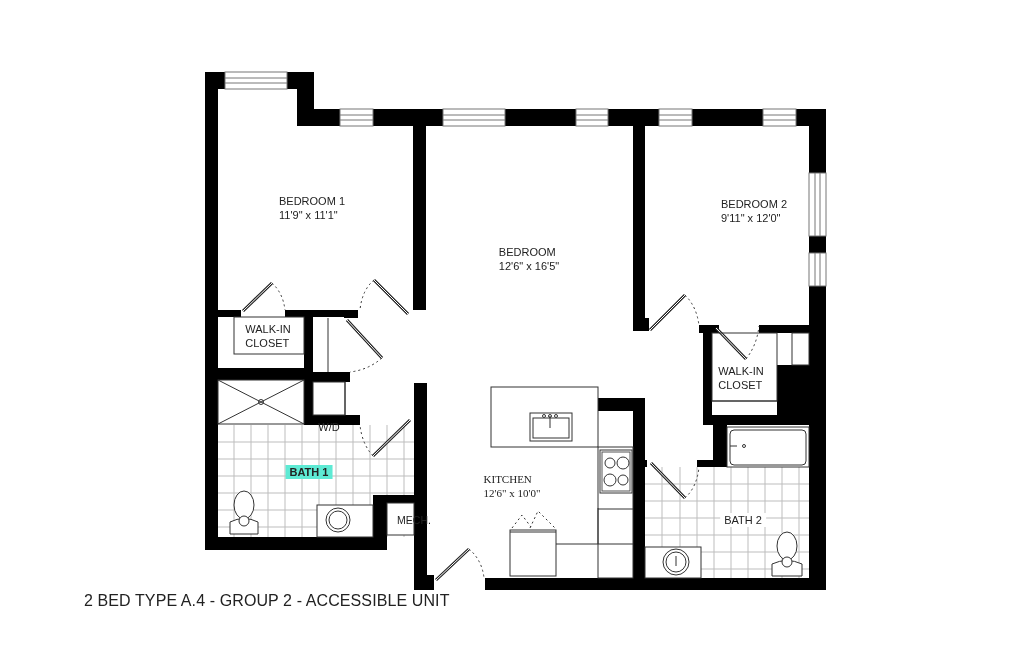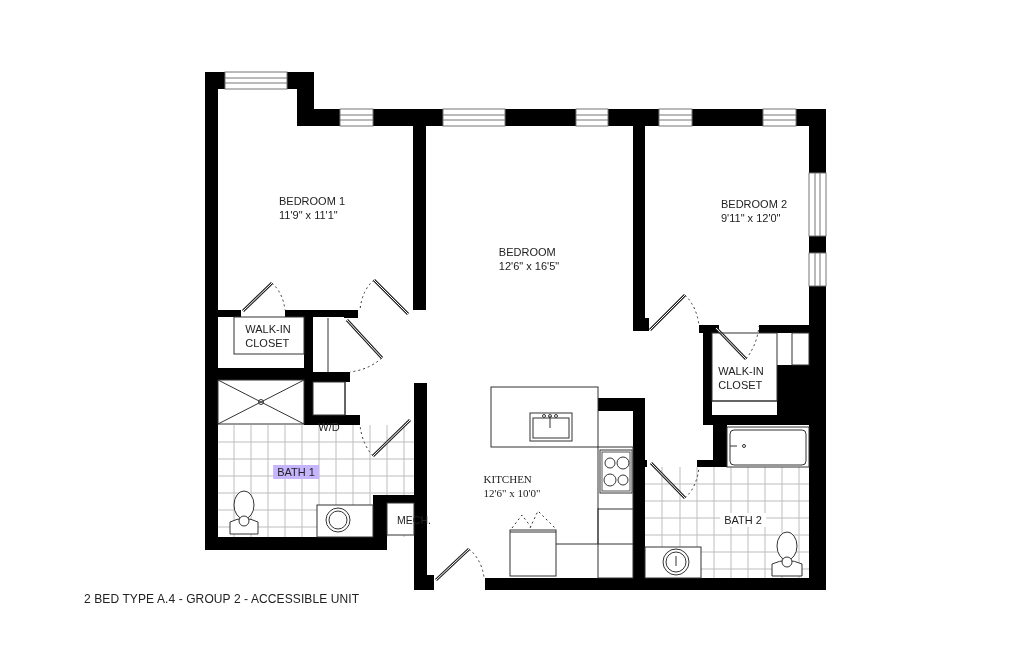--- a/index.html
+++ b/index.html
@@ -1,20 +1,20 @@
 <!DOCTYPE html>
 <html><head>
 <meta charset="utf-8">
 <style>
   html, body { margin: 0; padding: 0; background: #ffffff; }
   body { width: 1024px; height: 663px; position: relative; overflow: hidden; font-family: "Liberation Sans", sans-serif; }
   #plan { position: absolute; left: 0; top: 0; width: 1024px; height: 663px; }
   .lbl { position: absolute; font-family: "Liberation Sans", sans-serif; color: #222; font-size: 11px; text-align: left; line-height: 14px; white-space: nowrap; transform: translateX(-50%); }
   .lbl .dim { display: block; }
-  .caption { position: absolute; left: 84px; top: 592px; font-size: 12px; color: #222; font-family: "Liberation Sans", sans-serif; letter-spacing: 0.1px; }
+  .caption { position: absolute; left: 84px; top: 592px; font-size: 16px; color: #222; font-family: "Liberation Sans", sans-serif; letter-spacing: 0.1px; }
   .wall { fill: #000; }
   .thin { fill: none; stroke: #333; stroke-width: 1; }
   .grid { stroke: #bdbdbd; stroke-width: 1; }
   .swing { fill: none; stroke: #333; stroke-width: 1; stroke-dasharray: 2 3; }
   .win { fill: #fff; stroke: #777; stroke-width: 1; }
 </style>
 </head>
 <body>
 
 <svg id="plan" viewBox="0 0 1024 663" xmlns="http://www.w3.org/2000/svg">
@@ -268,21 +268,21 @@
   <span>WALK-IN</span>
   <span class="dim">CLOSET</span>
 </div>
 <div class="lbl" style="left:741px; top:364px;">
   <span>WALK-IN</span>
   <span class="dim">CLOSET</span>
 </div>
 <div class="lbl" style="left:329px; top:388px;margin-top:32px;">
   <span>W/D</span>
 </div>
-<div class="lbl" style="left:296px; top:465px; background:#c4b5fd; padding:0 4px;">
+<div class="lbl" style="left:309px; top:465px; background:#5eead4; padding:0 4px;font-weight:bold;">
   <span>BATH 1</span>
 </div>
 <div class="lbl" style="left:725px; top:513px; background:#fff; padding:0 4px;margin-left:18px;">
   <span>BATH 2</span>
 </div>
 <div class="lbl" style="left:406px; top:513px; font-size:10.5px;padding-left:16px;">
   <span>MECH.</span>
 </div>
 <div class="lbl" style="left:512px; top:472px;font-family:Liberation Serif, serif;">
   <span>KITCHEN</span>

